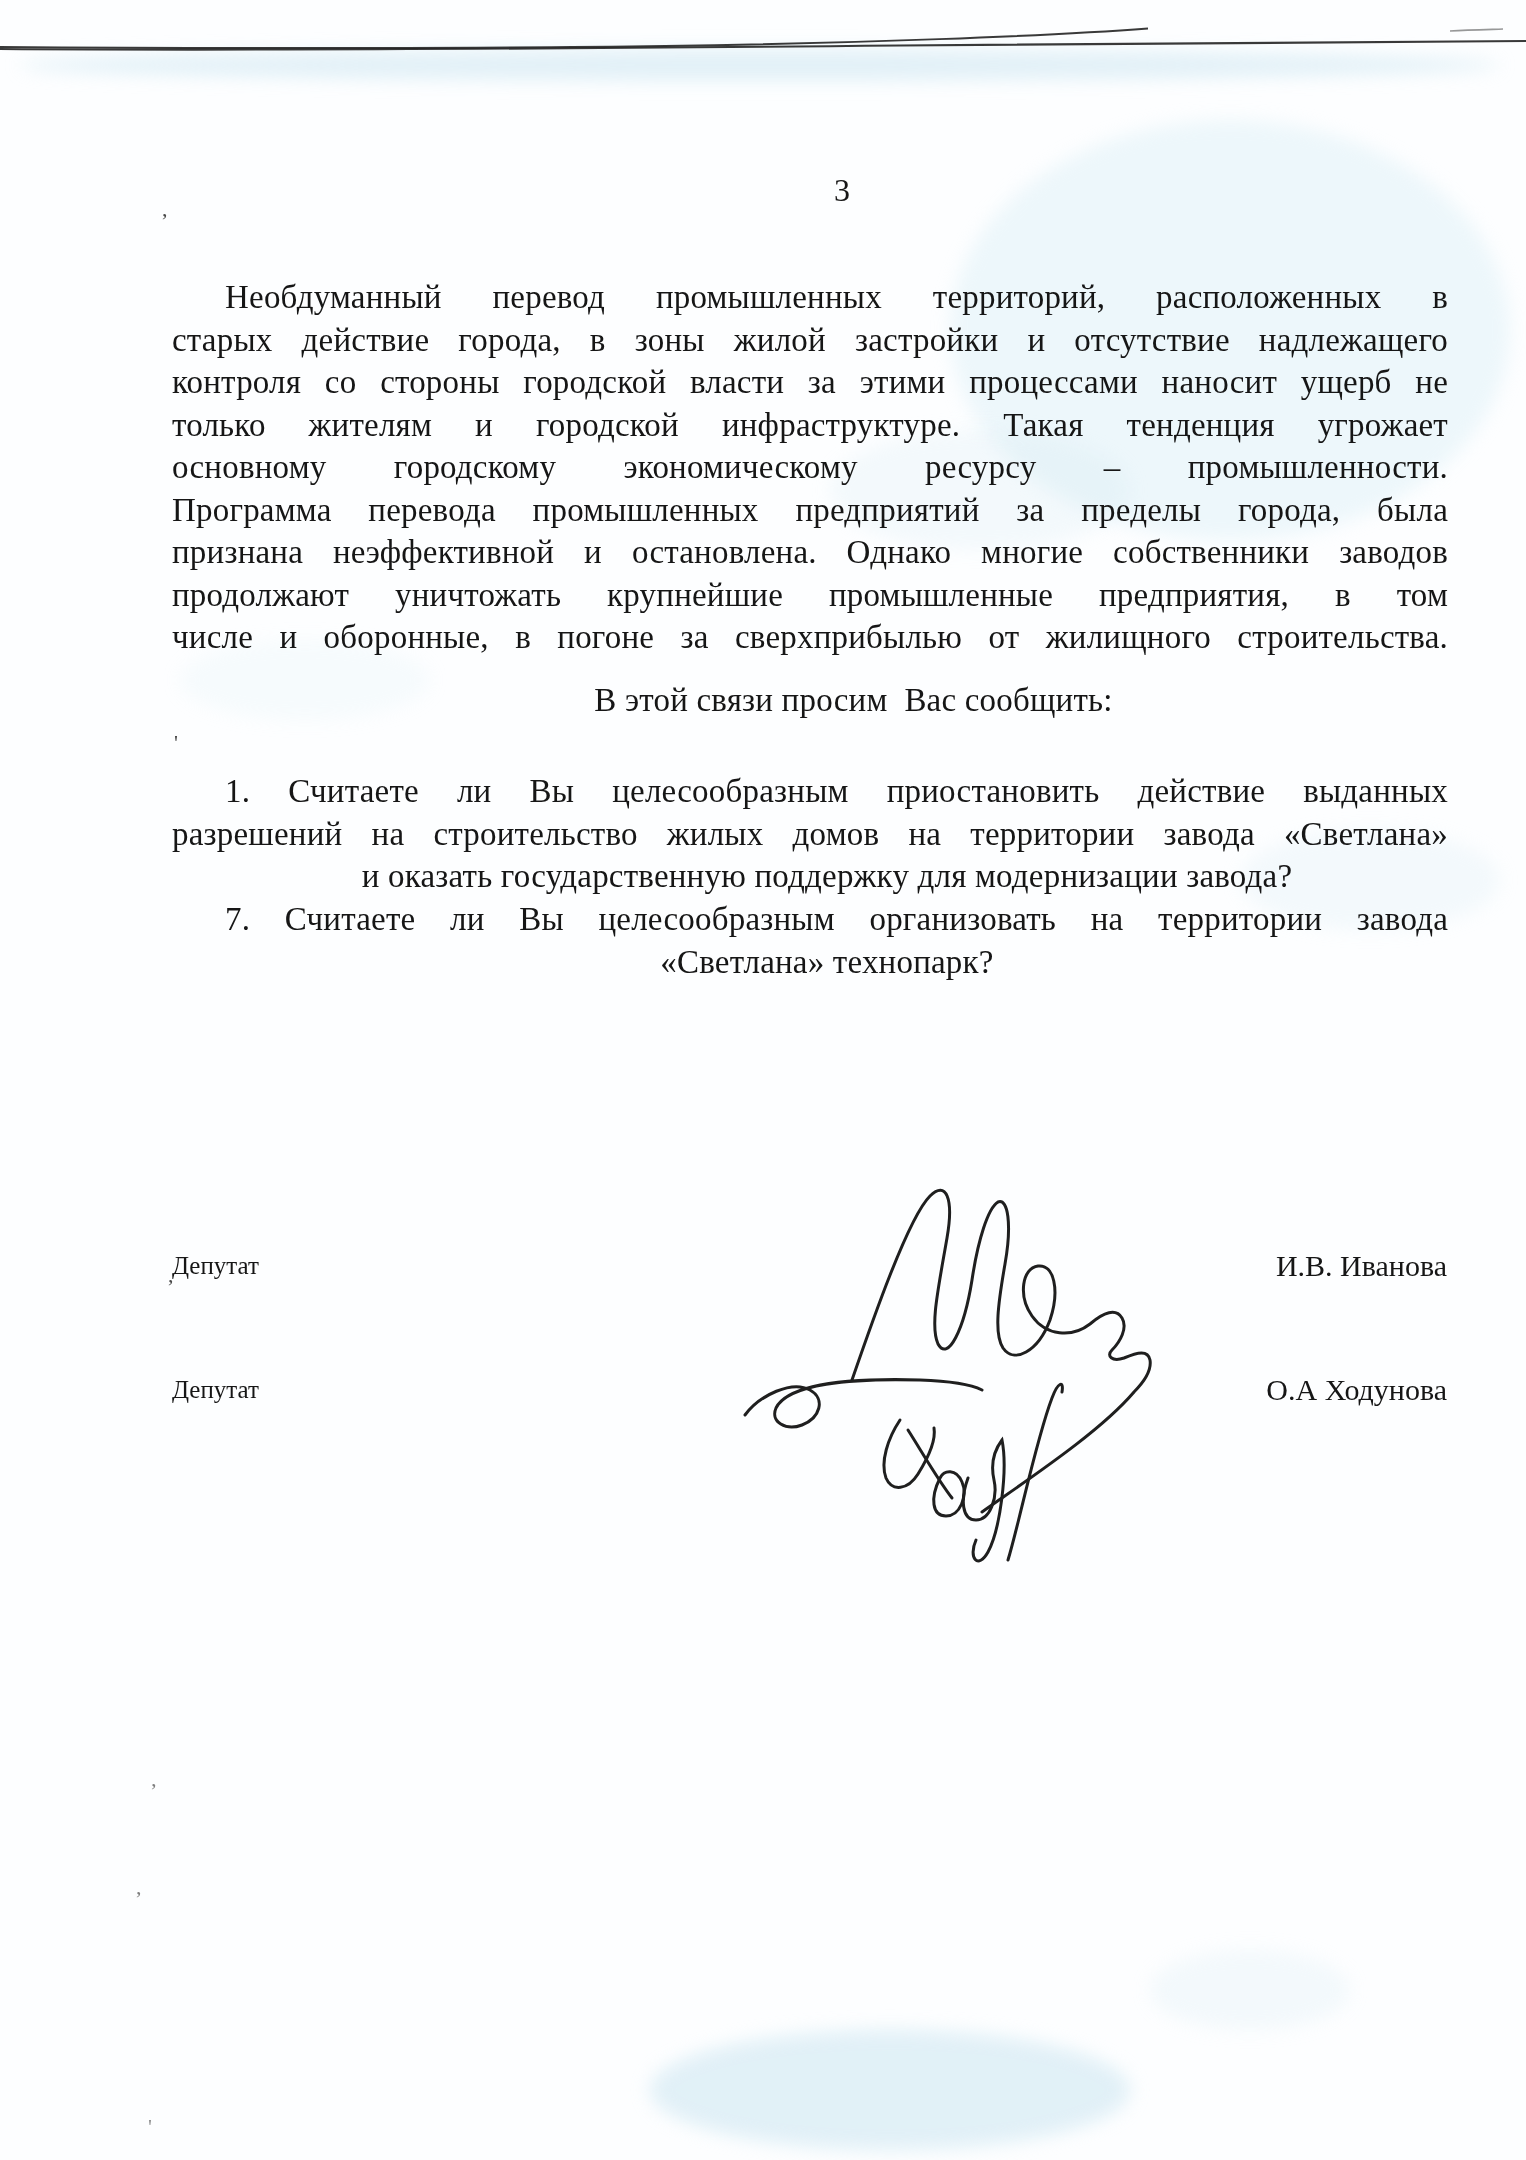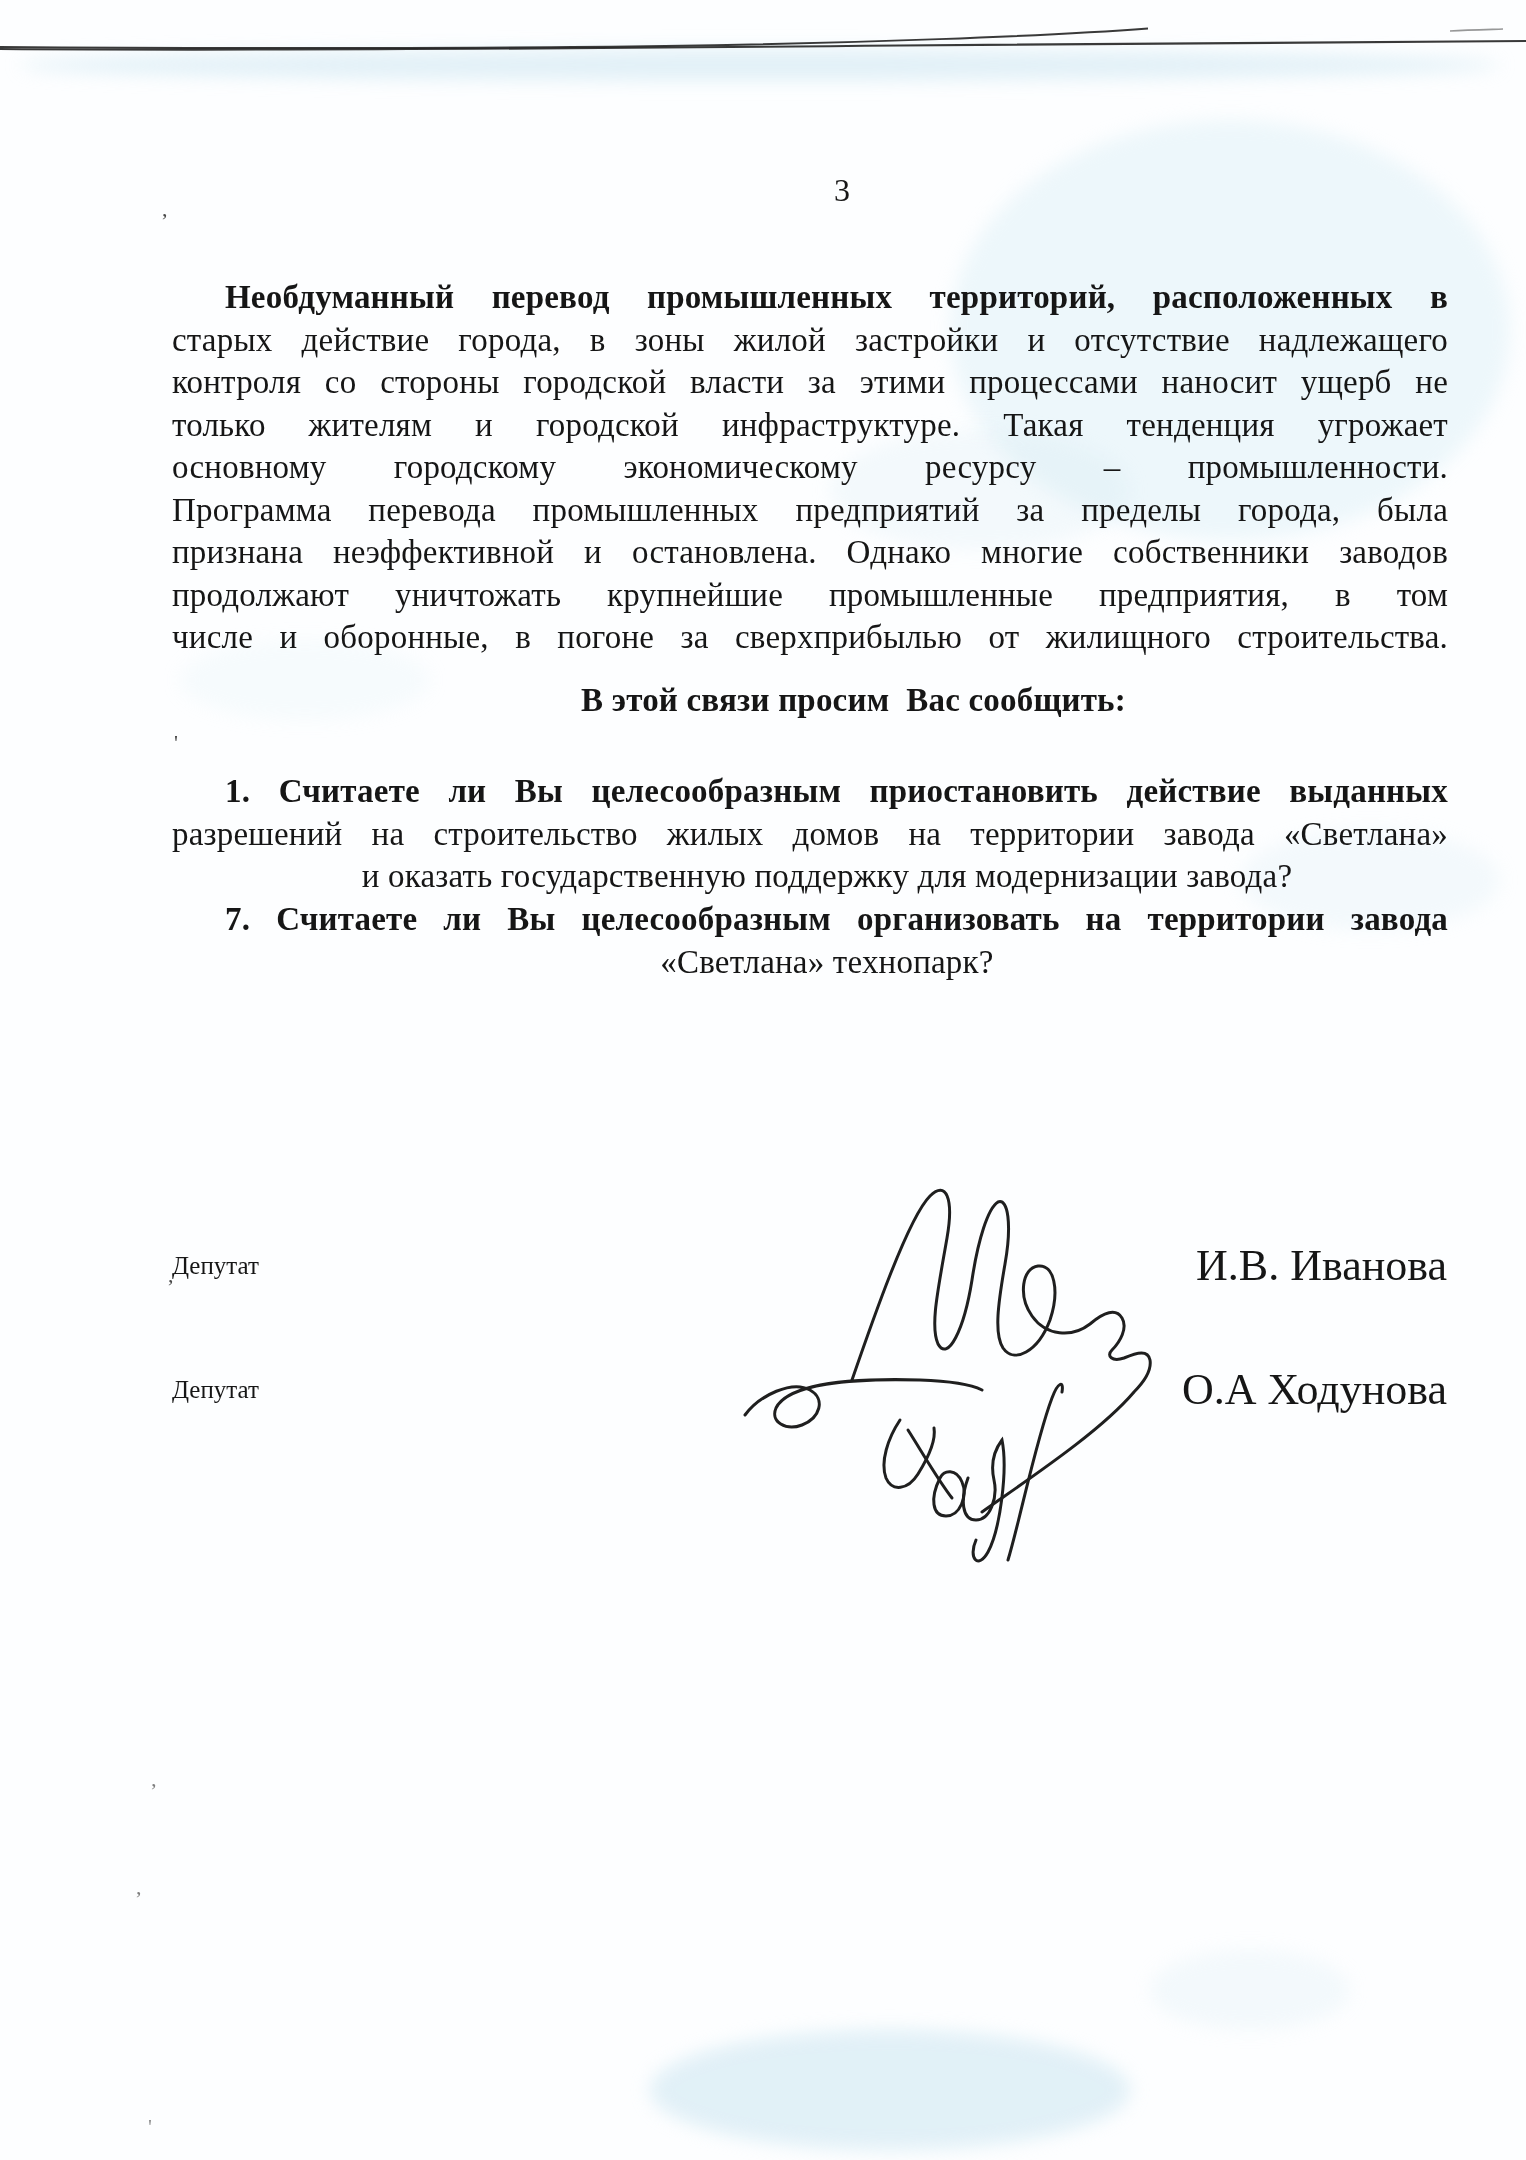--- a/index.html
+++ b/index.html
@@ -17,27 +17,27 @@
   
   #scanlines{position:absolute;top:0;left:0;}
   
   .textblock{
     position:absolute;left:172px;width:1276px;
     font-size:33px;line-height:42.5px;
     letter-spacing:.2px;
   }
   .line{text-align:justify;text-align-last:justify;-moz-text-align-last:justify;}
   .line.last{text-align:center;text-align-last:auto;white-space:pre-wrap;margin-left:34px;}
-  .ind{text-indent:53px;font-weight:bold;}
+  .ind{text-indent:53px;}
   .pageno{
     position:absolute;top:172px;left:820px;width:44px;
     font-size:32px;text-align:center;
   }
   .sigrole{position:absolute;left:172px;font-size:25px;line-height:40px;}
-  .signame{position:absolute;right:79px;font-size:44px;line-height:40px;text-align:right;}
+  .signame{position:absolute;right:79px;font-size:30px;line-height:40px;text-align:right;}
   .mark{position:absolute;color:#4a4a4a;font-size:22px;font-family:"Liberation Serif",serif;}
   #signatures{position:absolute;left:0;top:0;pointer-events:none;}
 </style>
 </head>
 <body>
 
 <div id="page">
 
   <div class="blob" style="left:20px;top:50px;width:1480px;height:30px;background:rgba(198,228,240,.5);"></div>
   <div class="blob" style="left:950px;top:120px;width:560px;height:420px;background:rgba(205,232,242,.32);"></div>

